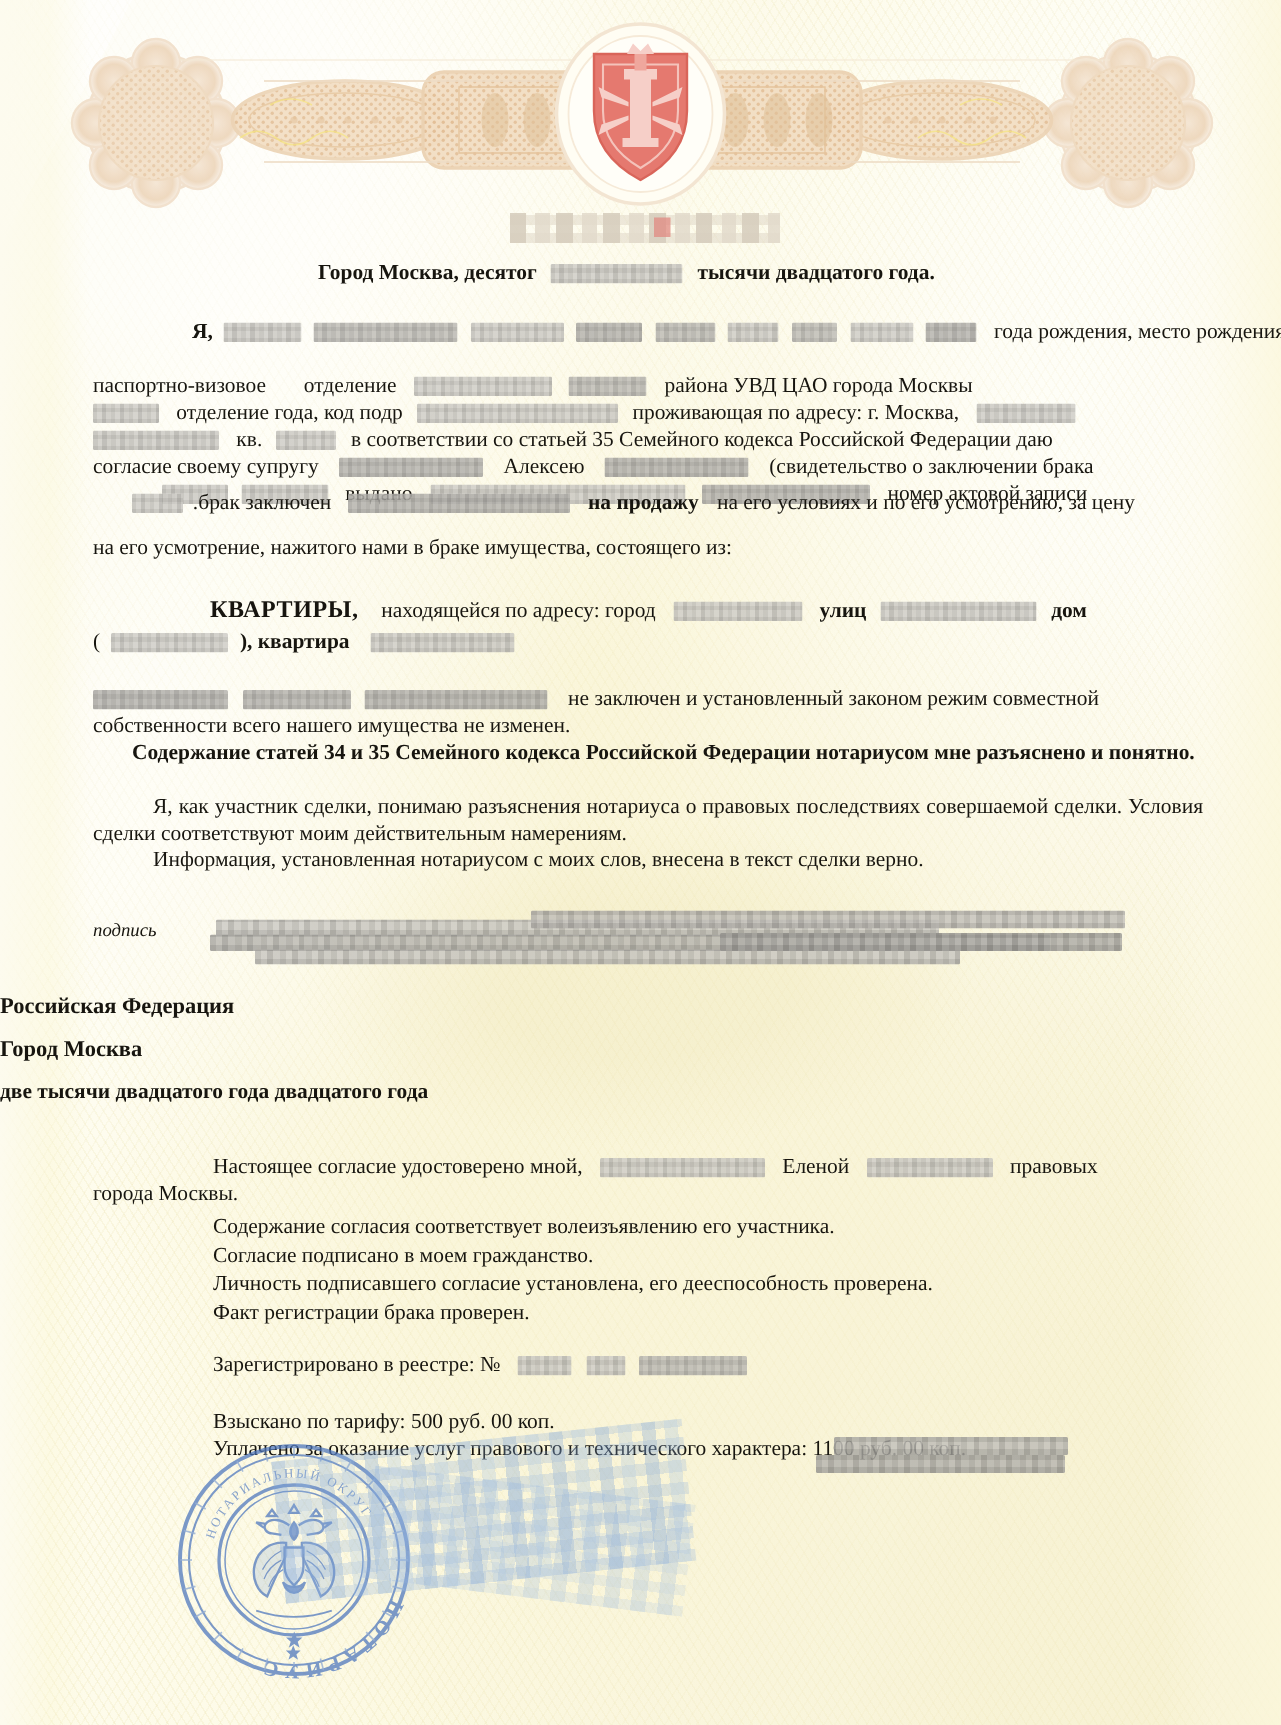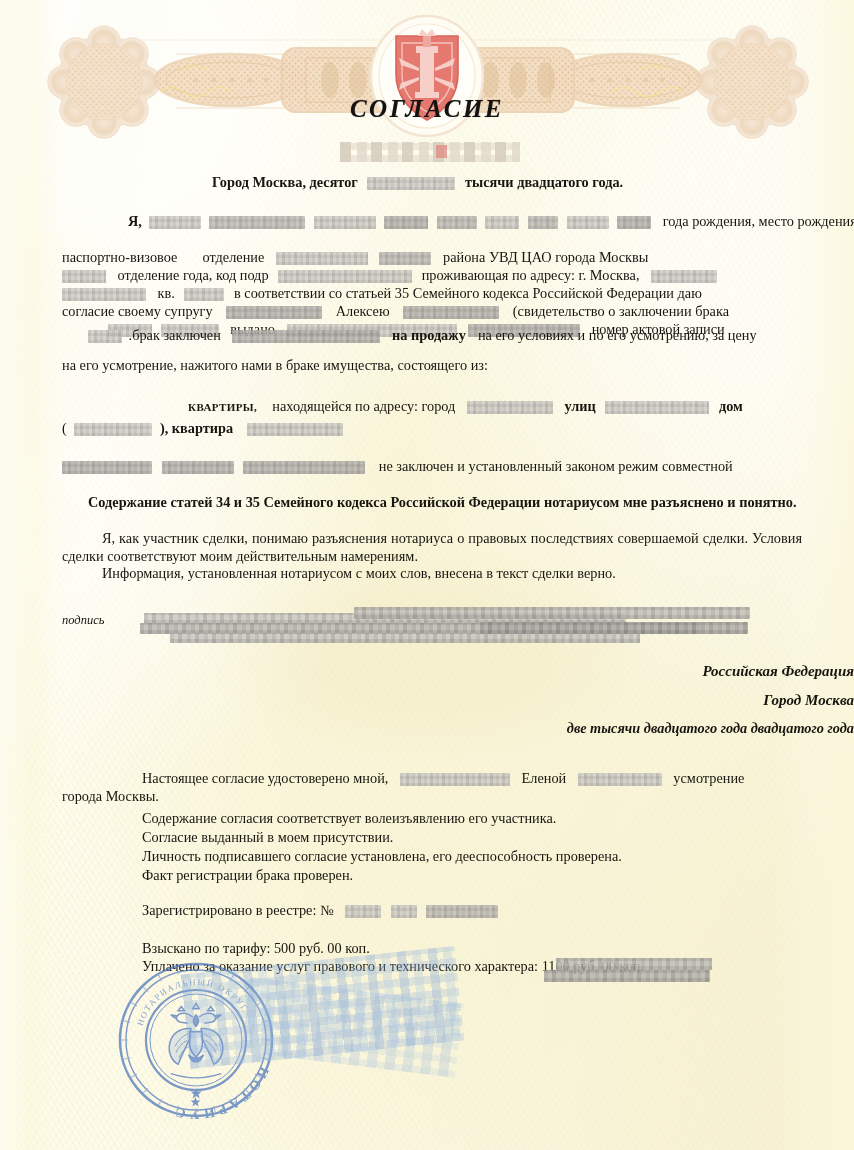--- a/index.html
+++ b/index.html
@@ -59,21 +59,21 @@
     font-weight:bold;font-style:italic;font-size:25px;letter-spacing:2.5px;
     color:#14120f;
     text-shadow:0 0 1px rgba(0,0,0,.35);
   }
 
   
   #body{position:absolute;left:0;top:0;width:854px;height:1150px;}
   .line{position:absolute;font-size:14.3px;line-height:17px;white-space:nowrap;color:#17150f;}
   .b{font-weight:bold;}
   .i{font-style:italic;}
-  .ctr{text-align:right;font-style:italic;}
+  .ctr{text-align:left;}
 
   
   .para{position:absolute;text-align:justify;text-justify:inter-word;font-size:14.3px;line-height:17.6px;color:#17150f;}
 
   
   .rd{
     display:inline-block;vertical-align:-3px;height:13px;border-radius:1px;
     background-image:
       repeating-linear-gradient(90deg, rgba(0,0,0,.10) 0 3px, rgba(0,0,0,.03) 3px 6px, rgba(0,0,0,.15) 6px 9px, rgba(0,0,0,.05) 9px 12px),
       repeating-linear-gradient(0deg, rgba(0,0,0,.07) 0 3px, rgba(0,0,0,.0) 3px 7px);
@@ -264,21 +264,20 @@
 
       <g stroke="#f7e77a" stroke-width="1.1" fill="none" opacity=".65">
         <path d="M160 78 q12 -9 24 0 q12 9 24 0 q12 -9 24 0"></path>
         <path d="M612 78 q12 -9 24 0 q12 9 24 0 q12 -9 24 0"></path>
         <path d="M180 56 q14 -8 28 0"></path>
         <path d="M640 56 q14 -8 28 0"></path>
       </g>
     </svg>
   </div>
 
-  <div class="title">СОГЛАСИЕ</div>
 
   <div id="docnum">
     <span class="redpx"></span>
   </div>
 
   <div id="body">
 
     <div class="line b" style="left:212px;top:174px;">
       <span>Город Москва, десятог</span>
       <span class="rd d3" style="width:88px;margin:0 6px;"></span>
@@ -346,21 +345,21 @@
       <span>.брак заключен</span>
       <span class="rd d2" style="width:148px;margin:0 8px;"></span>
       <span class="b">на продажу</span>
       <span style="display:inline-block;width:5px;"></span>
       <span>на его условиях и по его усмотрению, за цену</span>
     </div>
 
     <div class="line" style="left:62px;top:357px;">на его усмотрение, нажитого нами в браке имущества, состоящего из:</div>
 
     <div class="line" style="left:140px;top:398px;">
-      <span class="b" style="font-size:11px;letter-spacing:.4px;margin-left:48px;">КВАРТИРЫ,</span>
+      <span class="b" style="font-size:16px;letter-spacing:.4px;">КВАРТИРЫ,</span>
       <span style="display:inline-block;width:8px;"></span>
       <span>находящейся по адресу: город</span>
       <span class="rd d3" style="width:86px;margin:0 8px;"></span>
       <span class="b">улиц</span>
       <span class="rd d3" style="width:104px;margin:0 6px;"></span>
       <span class="b">дом</span>
     </div>
 
     <div class="line" style="left:62px;top:420px;">
       <span>(</span>
@@ -370,20 +369,21 @@
     </div>
 
 
     <div class="line" style="left:62px;top:458px;">
       <span class="rd d2" style="width:90px;margin-right:6px;"></span>
       <span class="rd d2" style="width:72px;margin-right:6px;"></span>
       <span class="rd d2" style="width:122px;margin-right:10px;"></span>
       <span>не заключен и установленный законом режим совместной</span>
     </div>
 
+    <div class="line" style="left:62px;top:476px;">собственности всего нашего имущества не изменен.</div>
 
     <div class="para b" style="left:62px;top:494px;width:740px;text-indent:26px;">Содержание статей 34 и 35 Семейного кодекса Российской Федерации нотариусом мне разъяснено и понятно.</div>
 
     <div class="para" style="left:62px;top:565px;width:740px;text-indent:40px;">Информация, установленная нотариусом с моих слов, внесена в текст сделки верно.</div>
 
     <div class="para" style="left:62px;top:530px;width:740px;text-indent:40px;">Я, как участник сделки, понимаю разъяснения нотариуса о правовых последствиях совершаемой сделки. Условия сделки соответствуют моим действительным намерениям.</div>
 
     <div class="line i" style="left:62px;top:612px;font-size:12.5px;">подпись</div>
     <div id="sigstrip">
       <div class="rdblock d3" style="left:4px;top:0px;width:482px;height:11px;background-color:#d5d3cd;"></div>
@@ -395,25 +395,25 @@
 
     <div class="line b ctr" style="left:0;width:854px;top:663px;font-size:15px;">Российская Федерация</div>
     <div class="line b ctr" style="left:0;width:854px;top:692px;font-size:15px;">Город Москва</div>
     <div class="line b ctr" style="left:0;width:854px;top:720px;font-size:14.3px;">две тысячи двадцатого года  двадцатого года</div>
 
     <div class="line" style="left:142px;top:770px;">
       <span>Настоящее согласие удостоверено мной,</span>
       <span class="rd d3" style="width:110px;margin:0 8px;"></span>
       <span>Еленой</span>
       <span class="rd d3" style="width:84px;margin:0 8px;"></span>
-      <span>усмотрение</span>
+      <span>правовых</span>
     </div>
     <div class="line" style="left:62px;top:788px;">города Москвы.</div>
     <div class="line" style="left:142px;top:810px;">Содержание согласия соответствует волеизъявлению его участника.</div>
-    <div class="line" style="left:142px;top:829px;">Согласие выданный в моем присутствии.</div>
+    <div class="line" style="left:142px;top:829px;">Согласие подписано в моем гражданство.</div>
     <div class="line" style="left:142px;top:848px;">Личность подписавшего согласие установлена, его дееспособность проверена.</div>
     <div class="line" style="left:142px;top:867px;">Факт регистрации брака проверен.</div>
 
     <div class="line" style="left:142px;top:902px;">
       <span>Зарегистрировано в реестре: №</span>
       <span class="rd d3" style="width:36px;margin:0 6px 0 8px;"></span>
       <span class="rd d3" style="width:26px;margin-right:6px;"></span>
       <span class="rd d1" style="width:72px;"></span>
     </div>
 

